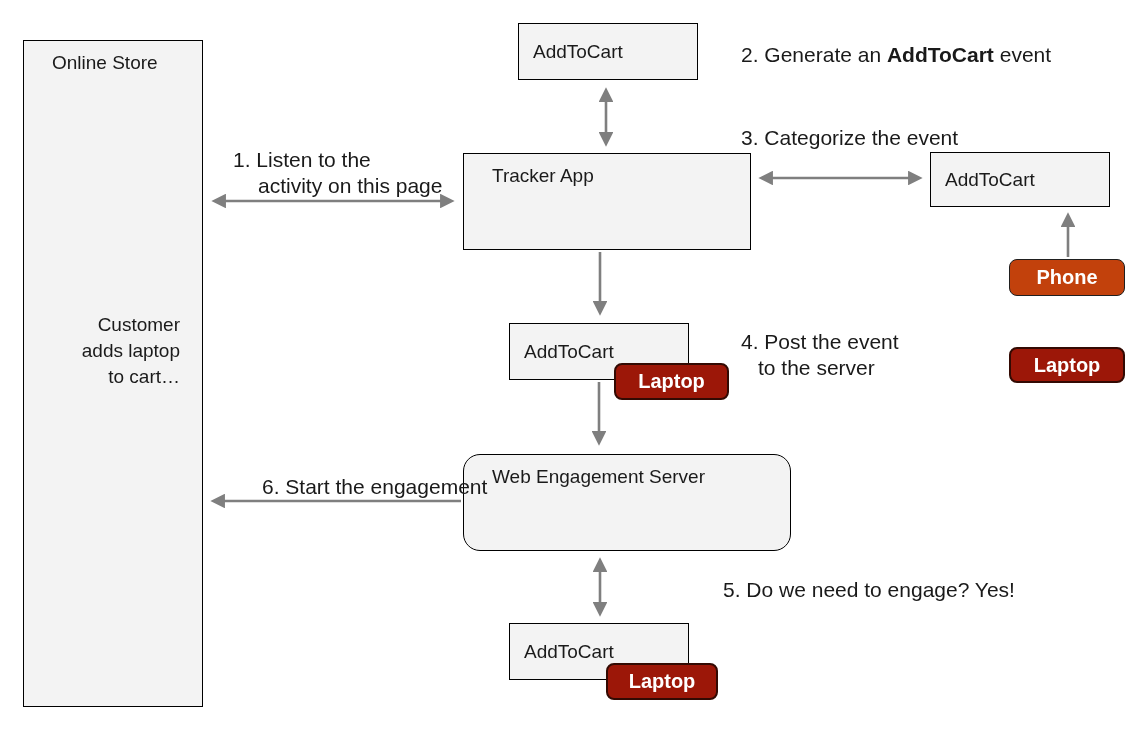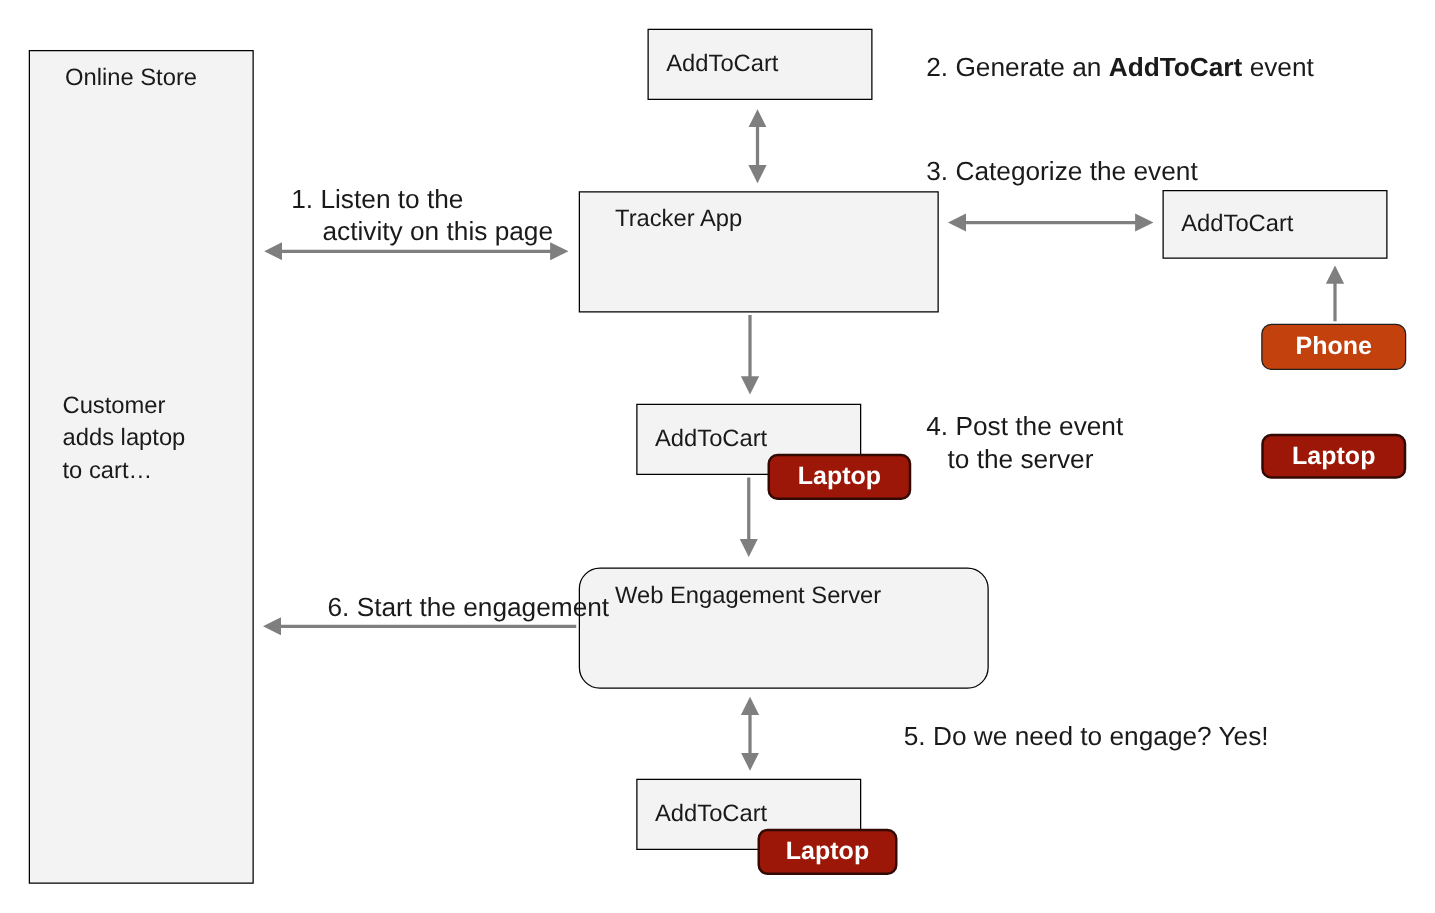--- a/index.html
+++ b/index.html
@@ -19,20 +19,21 @@
     font-size:19px;
   }
   .node .lbl{display:block;}
   .node.top-label{padding:11px 28px;}
   .node.v-center{display:flex;align-items:center;padding-left:14px;}
   .note{
     position:absolute;
     font-size:19px;
     line-height:26px;
     white-space:pre-line;
+    text-align:right;
   }
   .badge{
     position:absolute;
     box-sizing:border-box;
     display:flex;align-items:center;justify-content:center;
     border-radius:8px;
     font-weight:bold;
     font-size:20px;
     color:#ffffff;
   }

